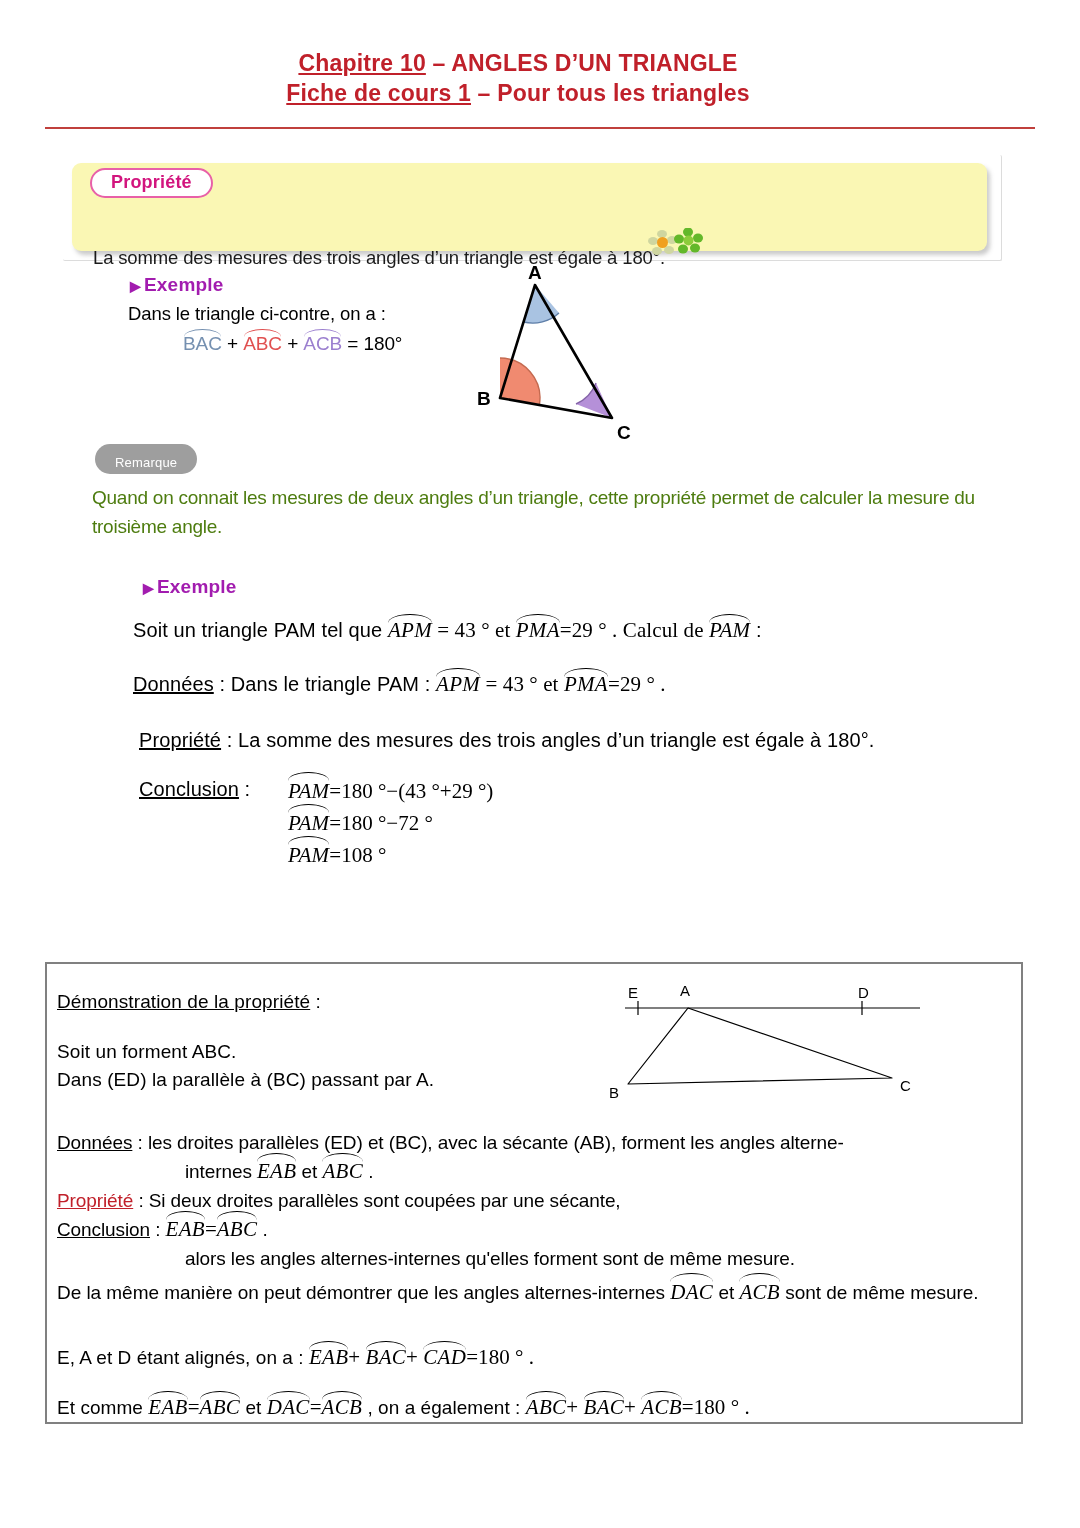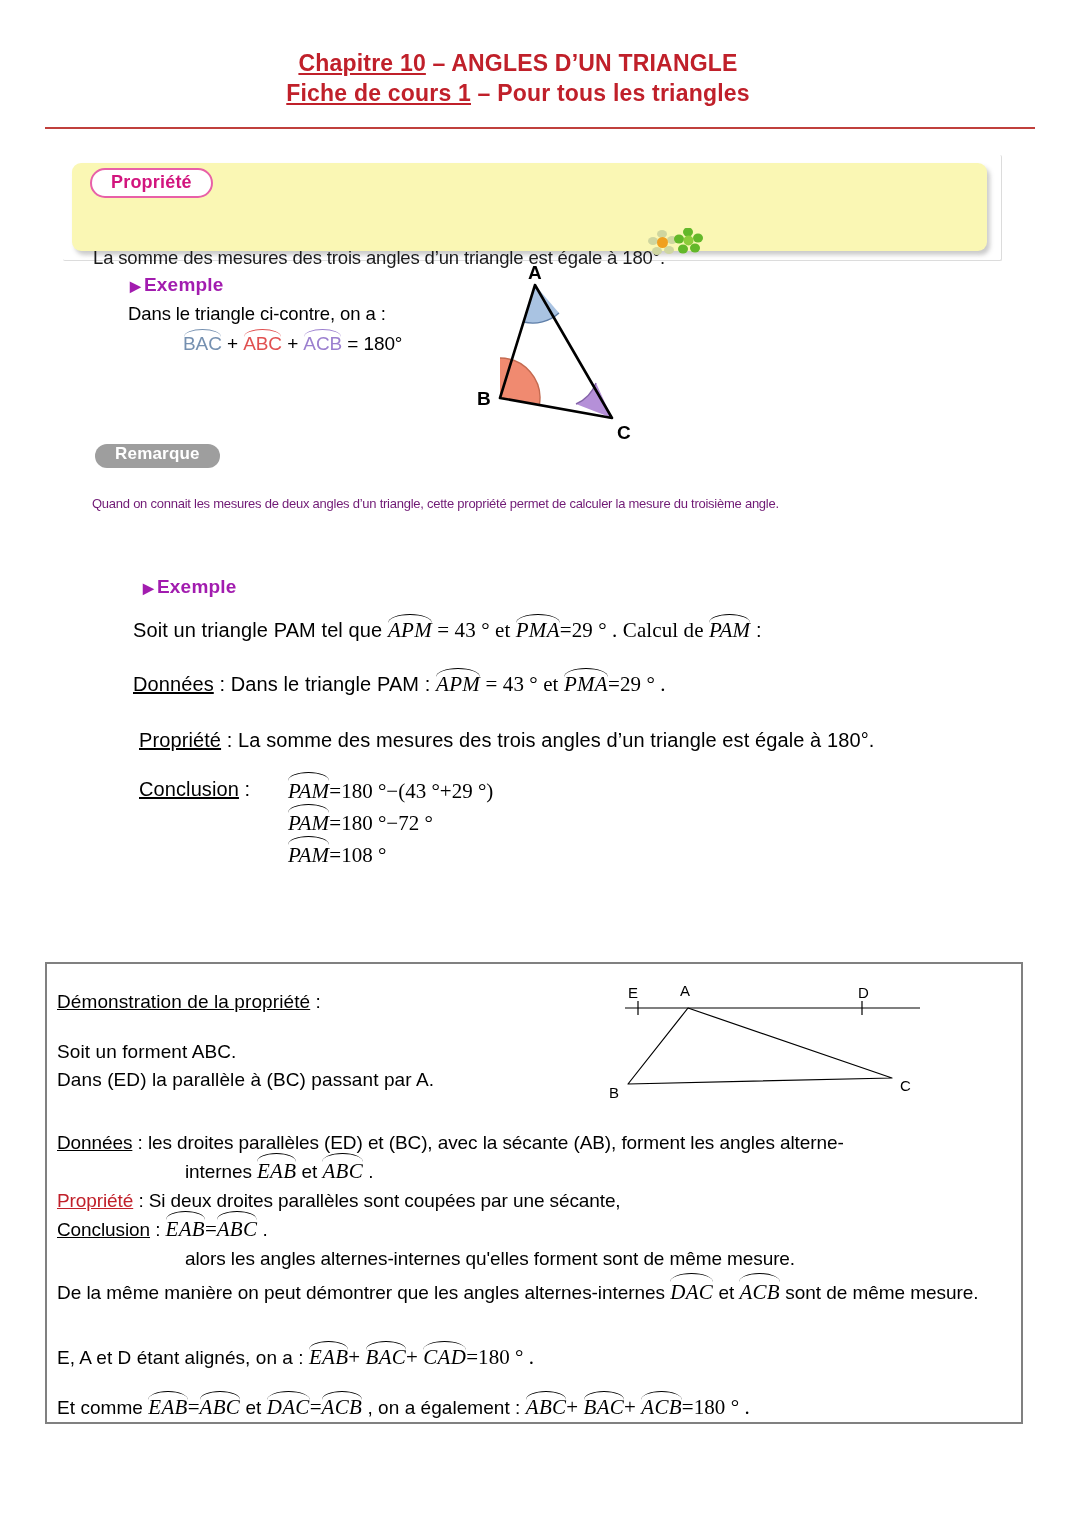--- a/index.html
+++ b/index.html
@@ -113,35 +113,35 @@
 
   #triangle1 { position: absolute; top: 262px; left: 462px; }
 
   
   #remarque-badge {
     position: absolute;
     top: 444px;
     left: 95px;
     background: #9E9E9E;
     border-radius: 15px;
-    padding: 0 20px 4px 20px;
-    font-size: 17px;
-    font-weight: bold;
+    padding: 11px 20px 4px 20px;
+    font-size: 13px;
+    font-weight: normal;
     color: #ffffff;
     letter-spacing: 0.2px;
   }
   #remarque-text {
     position: absolute;
     top: 483px;
     left: 92px;
     width: 920px;
-    font-size: 13px;
-    line-height: 42px;
+    font-size: 19px;
+    line-height: 29px;
     letter-spacing: -0.25px;
-    color: #701a75;
+    color: #4d7c0f;
   }
 
   
   #ex2-head { position: absolute; top: 576px; left: 143px; }
 
   .body-text { font-size: 20px; letter-spacing: 0.1px; }
   #ex2-l1 { position: absolute; top: 618px; left: 133px; }
   #ex2-l2 { position: absolute; top: 672px; left: 133px; }
   #ex2-l3 { position: absolute; top: 729px; left: 139px; }
   #ex2-concl-label { position: absolute; top: 778px; left: 139px; }

